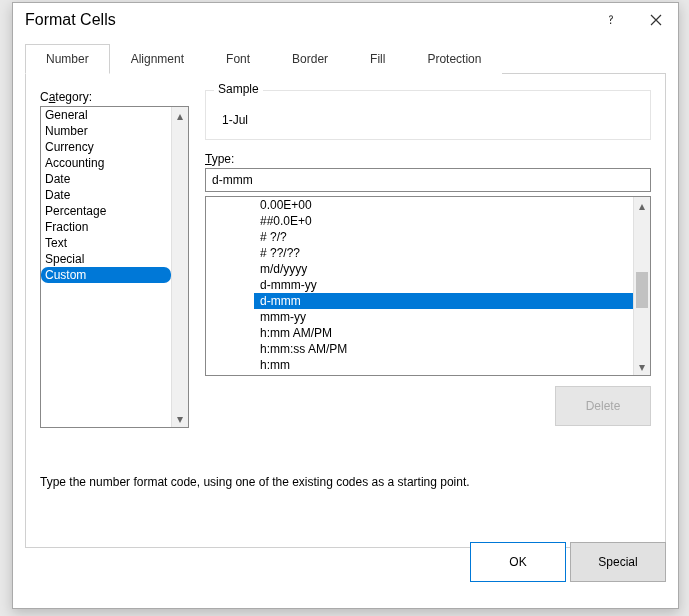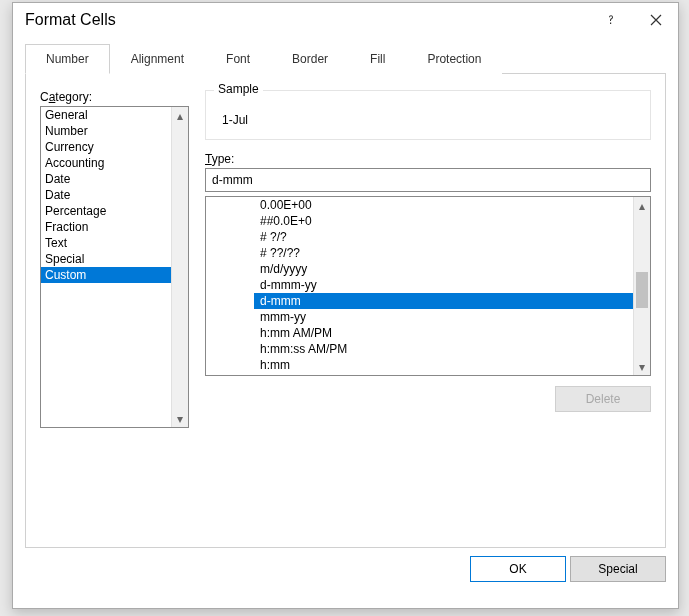--- a/index.html
+++ b/index.html
@@ -21,33 +21,33 @@
   .lbl { display: block; margin-bottom: 2px; color: #000; }
   .lbl .u { text-decoration: underline; }
   .listbox { border: 1px solid #888; height: 322px; overflow: hidden; position: relative; background: #fff; }
   .lb-scroll { position: absolute; right: 0; top: 0; bottom: 0; width: 17px; background: #f0f0f0; border-left: 1px solid #e0e0e0; display: flex; flex-direction: column; }
   .lb-track { flex: 1; position: relative; }
   .lb-thumb { position: absolute; left: 2px; right: 2px; border-radius: 0; }
   .lb-thumb.cat { top: 0; height: 40px; background: #f0f0f0; }
   .lb-arrow { height: 17px; display:flex; align-items:center; justify-content:center; color:#666; }
   .lb-items { position: absolute; left: 0; top: 0; right: 17px; bottom: 0; }
   .lb-item { padding: 1px 4px; cursor: default; color: #000; }
-  .lb-item.selected { background: #0078d7; color: #fff; }
+  .lb-item.selected { background: #0078d7; color: #fff; border-radius: 7px; }
   .sample-group { border: 1px solid #e4e4e4; padding: 22px 12px 12px 12px; margin-bottom: 12px; position: relative; }
   .sample-legend { position: absolute; top: -9px; left: 8px; background: #fff; padding: 0 4px; color: #000; }
   .sample-val { padding-left: 4px; color: #000; }
   .type-input { width: 100%; border: 1px solid #888; padding: 4px 6px; margin-bottom: 4px; font-size: 12px; color: #000; background:#fff; }
   .type-list { border: 1px solid #888; height: 180px; position: relative; background: #fff; overflow: hidden; }
   .tl-scroll { position: absolute; right: 0; top: 0; bottom: 0; width: 17px; background: #f0f0f0; border-left: 1px solid #e0e0e0; display:flex; flex-direction:column; }
   .tl-thumb { position: absolute; left: 2px; right: 2px; top: 58px; height: 36px; background: #c2c2c2; }
   .tl-items { position: absolute; left: 0; top: 0; right: 17px; bottom: 0; margin-left: 48px; }
   .tl-item { padding: 1px 6px; cursor: default; color: #000; }
   .tl-item.selected { background: #0078d7; color: #fff; }
   .delete-row { text-align: right; margin-top: 10px; }
-  .btn { min-width: 96px; height: 26px; border: 1px solid #adadad; background: #e1e1e1; cursor: default; padding: 0 8px; font-size: 12px; color:#000; }
+  .btn { min-width: 96px; height: 40px; border: 1px solid #adadad; background: #e1e1e1; cursor: default; padding: 0 8px; font-size: 12px; color:#000; }
   .btn.disabled { color: #a9a9a9; background: #e6e6e6; border-color: #cfcfcf; }
   .hint { position: absolute; left: 14px; bottom: 58px; color: #000; }
   .footer { position: absolute; right: 12px; bottom: 26px; display: flex; gap: 4px; border-radius: 10px; }
   .btn.primary { border: 1px solid #0078d7; background: #fff; }
 </style>
 </head>
 <body>
 
 <div class="dialog">
   <div class="titlebar">
@@ -134,20 +134,21 @@
               <div class="lb-arrow">▾</div>
             </div>
           </div>
 
           <div class="delete-row">
             <button class="btn disabled"><span class="u">D</span><span>elete</span></button>
           </div>
         </div>
       </div>
 
+      <div class="hint">Type the number format code, using one of the existing codes as a starting point.</div>
     </div>
   </div>
 
   <div class="footer">
     <button class="btn primary">OK</button>
     <button class="btn">Special</button>
   </div>
 </div>
 
 </body></html>

